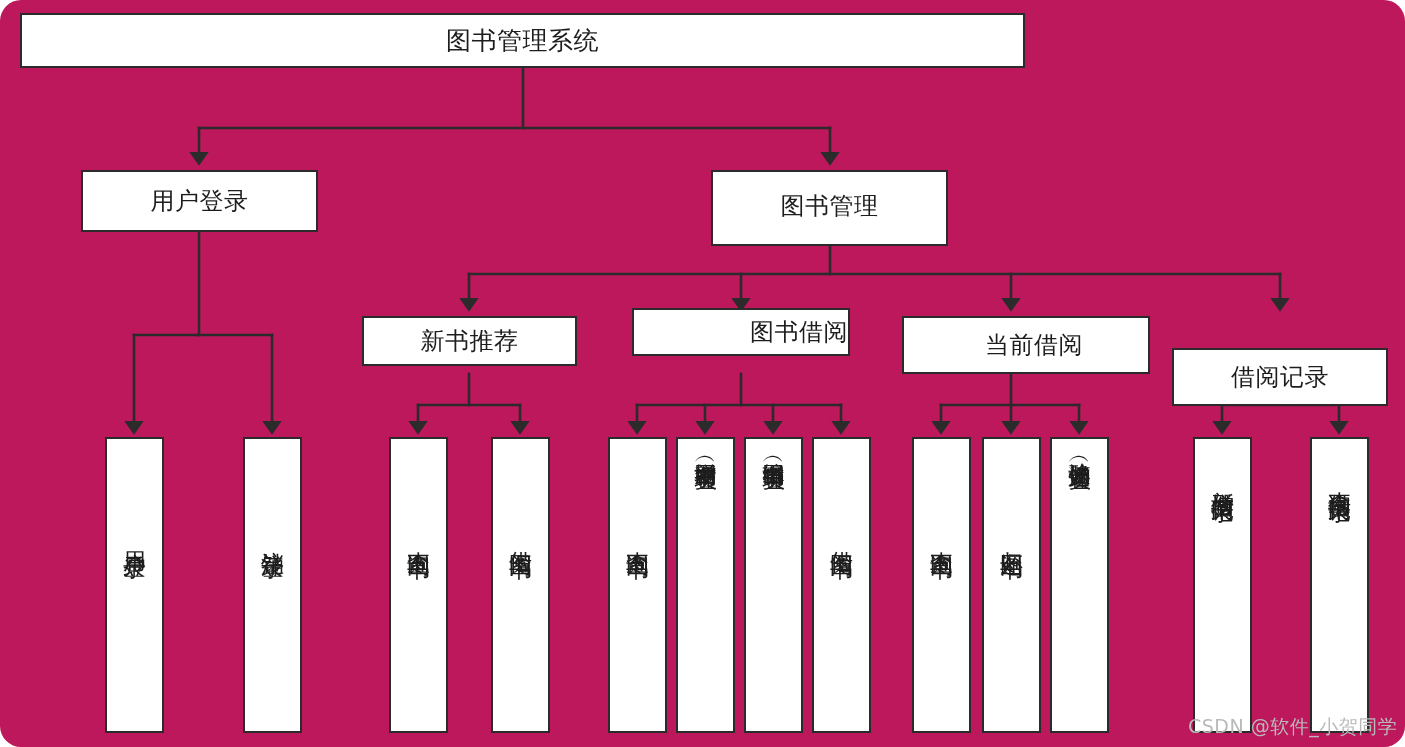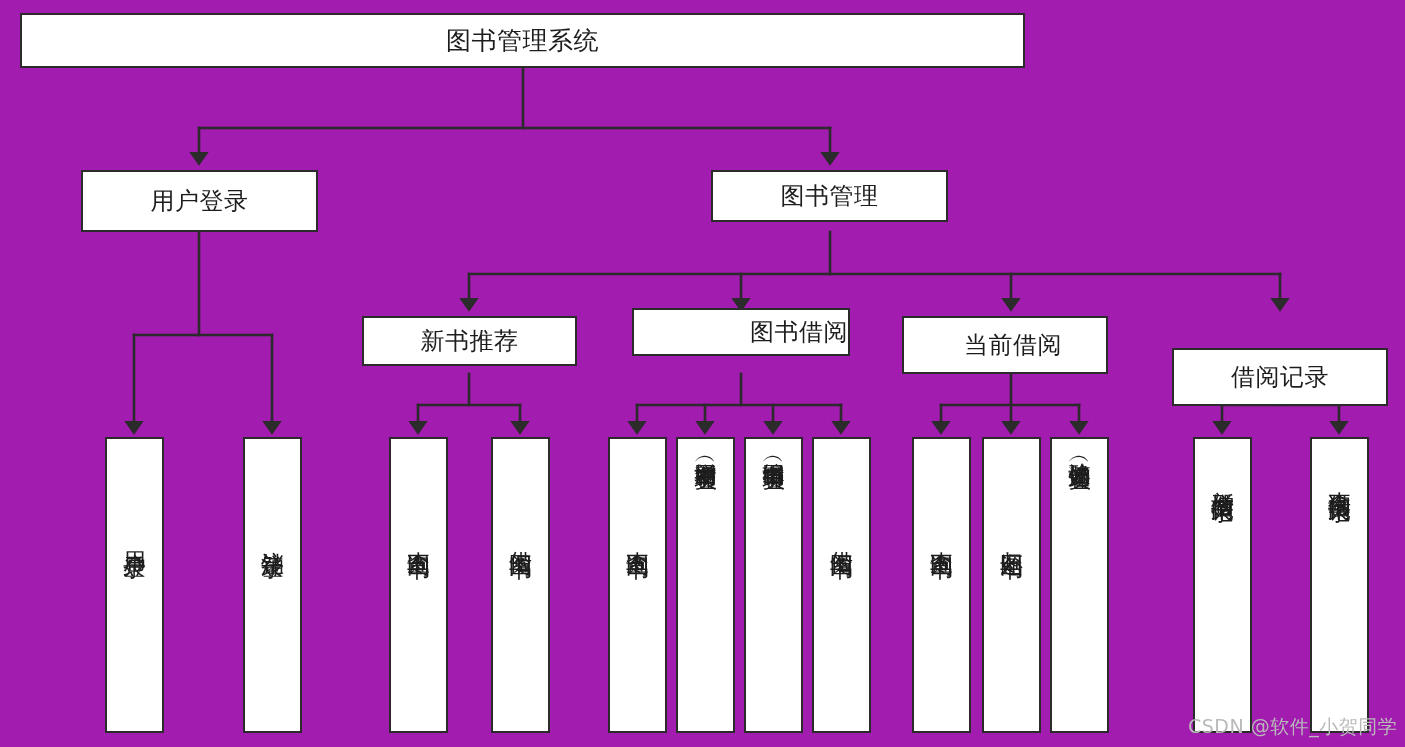--- a/index.html
+++ b/index.html
@@ -7,22 +7,23 @@
     padding: 0;
     background: #ffffff;
   }
   body {
     font-family: "DejaVu Sans", "Liberation Sans", sans-serif;
   }
   #diagram-root {
     position: relative;
     width: 1405px;
     height: 747px;
-    background: #a21caf;
+    background: #be185d;
     overflow: hidden;
+    border-radius: 21px;
   }
   #edges-layer {
     position: absolute;
     left: 0;
     top: 0;
     width: 1405px;
     height: 747px;
   }
   .node {
     position: absolute;
@@ -150,31 +151,31 @@
     </g>
   </svg>
 
   <div class="node h" id="node-root" style="left:20px; top:13px; width:1005px; height:55px;">
     <span class="node-label">图书管理系统</span>
   </div>
 
   <div class="node h" style="left:81px; top:170px; width:237px; height:62px;">
     <span class="node-label">用户登录</span>
   </div>
-  <div class="node h" style="left:711px; top:170px; width:237px; height:52px;">
+  <div class="node h" style="left:711px; top:170px; width:237px; height:76px;font-family:Liberation Mono, monospace;">
     <span class="node-label">图书管理</span>
   </div>
 
   <div class="node h" style="left:362px; top:316px; width:215px; height:50px;">
     <span class="node-label">新书推荐</span>
   </div>
   <div class="node h" style="left:632px; top:308px; width:218px; height:48px;justify-content:flex-end;">
     <span class="node-label">图书借阅</span>
   </div>
-  <div class="node h" style="left:902px; top:316px; width:206px; height:58px;padding-left:16px;">
+  <div class="node h" style="left:902px; top:316px; width:248px; height:58px;padding-left:16px;">
     <span class="node-label">当前借阅</span>
   </div>
   <div class="node h" style="left:1172px; top:316px; width:216px; height:58px;margin-top:32px;">
     <span class="node-label">借阅记录</span>
   </div>
 
   <div class="node v mid2" style="left:105px; top:437px; width:59px; height:296px;">
     <span class="node-label">用户登录</span>
   </div>
   <div class="node v mid2" style="left:243px; top:437px; width:59px; height:296px;">

